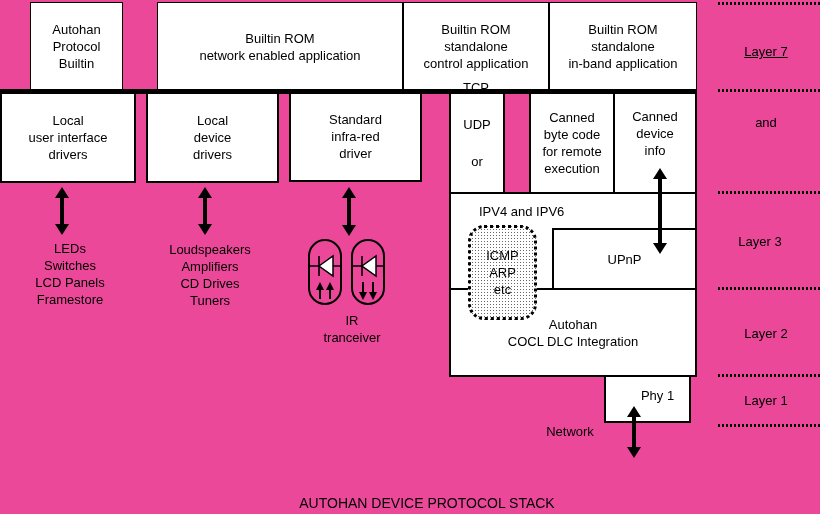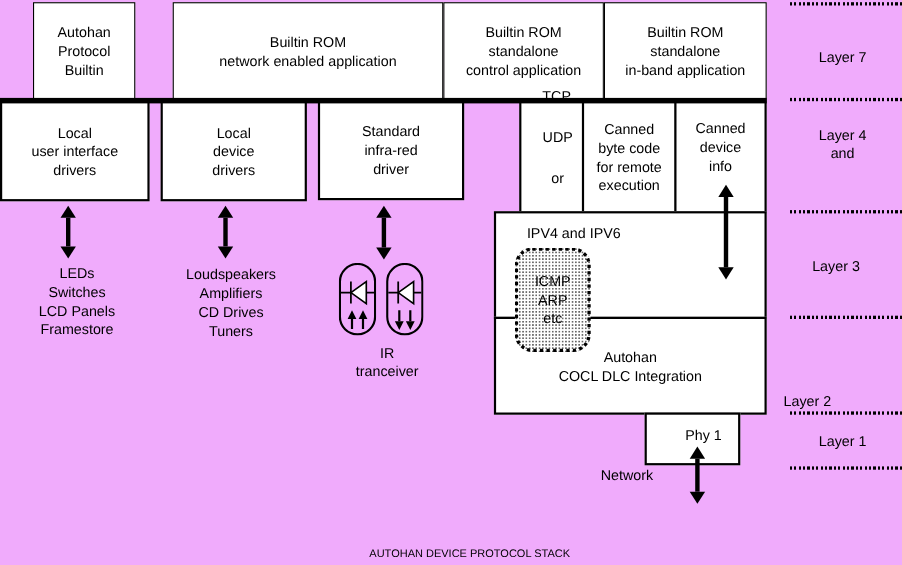--- a/index.html
+++ b/index.html
@@ -1,17 +1,17 @@
 <!DOCTYPE html>
 <html><head>
 <meta charset="utf-8">
 <style>
   html,body{margin:0;padding:0;background:#fff;}
   body{font-family:"Liberation Sans",sans-serif;font-size:13px;line-height:17px;color:#000;}
-  .canvas{position:relative;width:820px;height:514px;background:#f0abfc;overflow:hidden;}
+  .canvas{position:relative;width:820px;height:514px;background:#ec4899;overflow:hidden;}
 
   .box{position:absolute;box-sizing:border-box;border:2px solid #000;background:#fff;
        display:flex;flex-direction:column;align-items:center;justify-content:center;text-align:center;}
   .box.thin{border-width:1px;}
   .box.plain{display:block;}
   .ln{white-space:nowrap;}
 
   .platform{position:absolute;left:0;top:89px;width:697px;height:5px;background:#000;}
 
   .blob{position:absolute;box-sizing:border-box;left:468px;top:225px;width:69px;height:95px;
@@ -25,21 +25,21 @@
   .txt{position:absolute;text-align:center;}
   .ipv4l{position:absolute;left:28px;top:9px;white-space:nowrap;text-align:left;}
 
   .varrow{position:absolute;width:14px;display:flex;flex-direction:column;align-items:center;z-index:5;}
   .ah{display:block;width:0;height:0;border-left:7px solid transparent;border-right:7px solid transparent;}
   .ah.up{border-bottom:11px solid #000;}
   .ah.down{border-top:11px solid #000;}
   .ash{display:block;width:4px;flex:1 1 auto;background:#000;}
 
   .pill{position:absolute;z-index:4;}
-  .title{position:absolute;left:227px;top:495px;width:400px;text-align:center;font-size:10px;}
+  .title{position:absolute;left:227px;top:495px;width:400px;text-align:center;font-size:14px;}
 </style>
 </head>
 <body>
 
 <div class="canvas">
 
   <div class="box thin" style="left:30px;top:2px;width:93px;height:89px;">
     <div class="ln">Autohan</div>
     <div class="ln">Protocol</div>
     <div class="ln">Builtin</div>
@@ -67,74 +67,76 @@
   <div class="box" style="left:146px;top:91px;width:133px;height:92px;">
     <div class="ln">Local</div>
     <div class="ln">device</div>
     <div class="ln">drivers</div>
   </div>
   <div class="box" style="left:289px;top:91px;width:133px;height:91px;">
     <div class="ln">Standard</div>
     <div class="ln">infra-red</div>
     <div class="ln">driver</div>
   </div>
-  <div class="box" style="left:472px;top:91px;width:70px;height:103px;gap:20px;">
+  <div class="box" style="left:449px;top:91px;width:56px;height:103px;gap:20px;">
     <div class="ln">TCP,</div>
     <div class="ln">UDP</div>
     <div class="ln">or</div>
     <div class="ln">other</div>
   </div>
   <div class="box" style="left:529px;top:91px;width:86px;height:103px;">
     <div class="ln">Canned</div>
     <div class="ln">byte code</div>
     <div class="ln">for remote</div>
     <div class="ln">execution</div>
   </div>
   <div class="box" style="left:613px;top:91px;width:84px;height:103px;">
     <div class="ln">Canned</div>
     <div class="ln">device</div>
     <div class="ln" style="margin-bottom:18px;">info</div>
   </div>
 
   <div class="box plain" style="left:449px;top:192px;width:248px;height:98px;">
     <div class="ipv4l">IPV4 and IPV6</div>
   </div>
+  <div class="box" style="left:552px;top:228px;width:145px;height:62px;">
+    <div class="ln">UPnP</div>
+  </div>
   <div class="box" style="left:449px;top:288px;width:248px;height:89px;">
     <div class="ln">Autohan</div>
     <div class="ln">COCL DLC Integration</div>
   </div>
   <div class="blob">
     <div class="ln">ICMP</div>
     <div class="ln">ARP</div>
     <div class="ln">etc</div>
   </div>
-  <div class="box" style="left:586px;top:375px;width:87px;height:48px;padding-left:20px;">
+  <div class="box" style="left:604px;top:375px;width:87px;height:48px;padding-left:20px;">
     <div class="ln" style="margin-bottom:8px;">Phy 1</div>
   </div>
 
   <div class="platform"></div>
 
   <div class="dotline" style="top:2px;"></div>
   <div class="dotline" style="top:89px;"></div>
   <div class="dotline" style="top:191px;"></div>
   <div class="dotline" style="top:287px;"></div>
   <div class="dotline" style="top:374px;"></div>
   <div class="dotline" style="top:424px;"></div>
 
-  <div class="txt" style="left:712px;top:43px;width:108px;">
+  <div class="txt" style="left:712px;top:43px;width:108px;text-decoration:underline;">
     <div class="ln">Layer 7</div>
   </div>
   <div class="txt" style="left:712px;top:114px;width:108px;">
-    <div class="ln">Layer 4</div>
     <div class="ln">and</div>
   </div>
   <div class="txt" style="left:706px;top:233px;width:108px;">
     <div class="ln">Layer 3</div>
   </div>
-  <div class="txt" style="left:680px;top:325px;width:108px;margin-top:31px;">
+  <div class="txt" style="left:712px;top:325px;width:108px;">
     <div class="ln">Layer 2</div>
   </div>
   <div class="txt" style="left:712px;top:392px;width:108px;">
     <div class="ln">Layer 1</div>
   </div>
 
   <div class="txt" style="left:5px;top:240px;width:130px;">
     <div class="ln">LEDs</div>
     <div class="ln">Switches</div>
     <div class="ln">LCD Panels</div>

